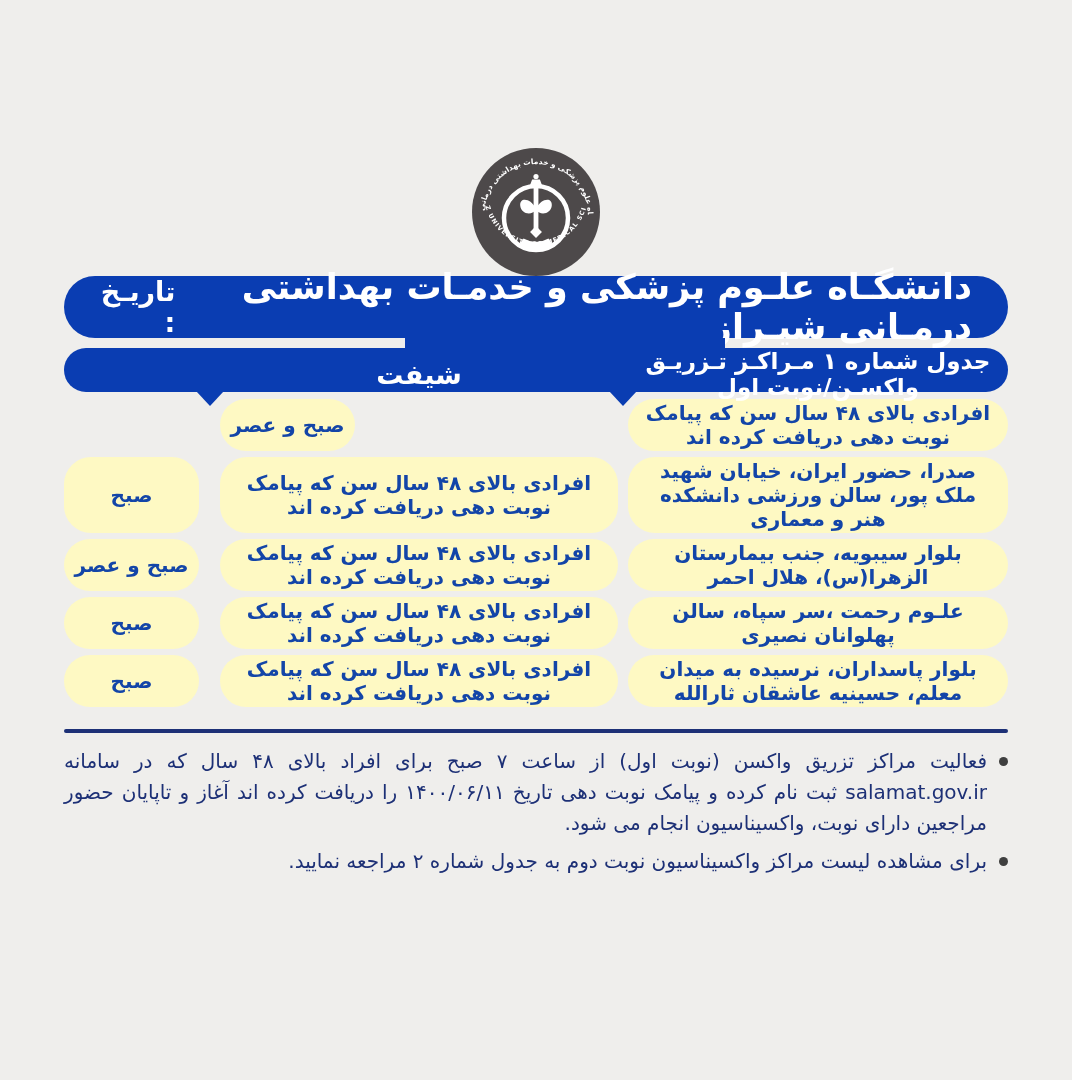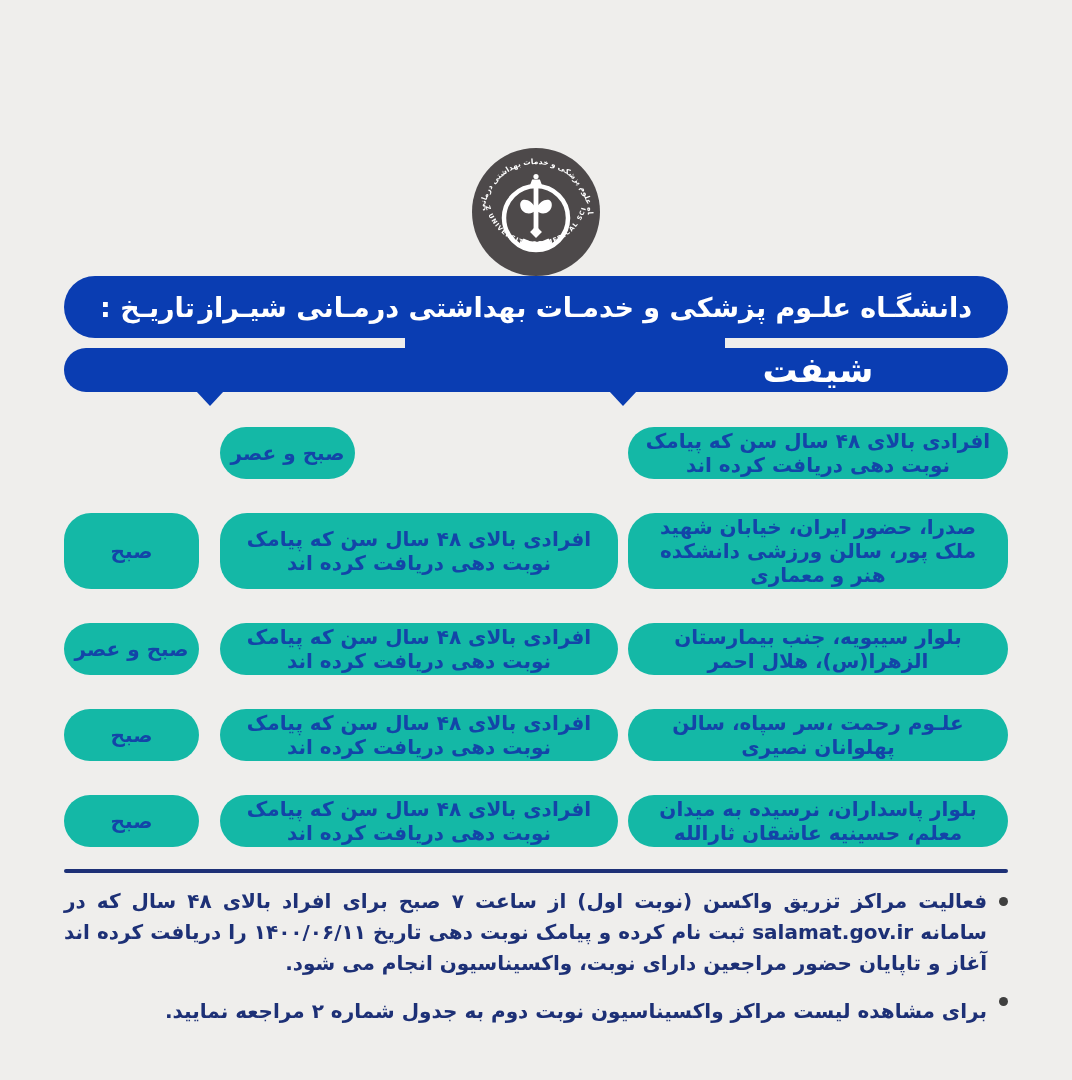--- a/index.html
+++ b/index.html
@@ -10,52 +10,52 @@
   }
   
   .logo-wrap{position:absolute;top:146px;left:470px;width:132px;height:132px;}
   
   .content{position:absolute;left:64px;top:276px;width:944px;direction:rtl;}
   .top-bar{
     height:62px;background:#0a3db2;border-radius:31px;
     display:flex;align-items:center;justify-content:space-between;
     padding:0 36px;box-sizing:border-box;color:#fff;font-weight:bold;
   }
-  .top-title{font-size:27px;letter-spacing:0;}
+  .top-title{font-size:35px;letter-spacing:0;}
   .date-box{display:flex;gap:14px;font-size:27px;align-items:center;}
   .bridge{position:absolute;top:62px;right:283px;width:320px;height:11px;background:#0a3db2;}
   .col-bar{
     margin-top:10px;height:44px;background:#0a3db2;border-radius:22px;
     position:relative;display:grid;grid-template-columns:380px 398px 146px;
     column-gap:10px;align-items:center;color:#fff;font-weight:bold;
   }
   .col-bar .cell{text-align:center;}
   .table-title{font-size:23px;}
-  .col-label{font-size:35px;}
+  .col-label{font-size:27px;}
   .tab{
     position:absolute;top:43px;width:28px;height:15px;background:#0a3db2;
     clip-path:polygon(0 0,100% 0,50% 100%);
   }
   .tab.t1{right:371px;}
   .tab.t2{right:784px;}
   .rows{margin-top:7px;display:flex;flex-direction:column;gap:6px;}
   .row{display:grid;grid-template-columns:380px 398px 146px;column-gap:10px;}
   .pill{
-    background:#14b8a6;border-radius:27px;min-height:52px;
+    background:#fef9c3;border-radius:27px;min-height:52px;
     display:flex;align-items:center;justify-content:center;
     text-align:center;color:#1345a8;font-weight:bold;
-    font-size:20px;line-height:24px;padding:2px 16px;box-sizing:border-box;margin-top:28px;
+    font-size:20px;line-height:24px;padding:2px 16px;box-sizing:border-box;
   }
   .pill.shift{width:135px;justify-self:end;padding:2px 6px;}
   .divider{margin-top:22px;height:4px;background:#1d3076;border-radius:2px;}
-  .notes{margin-top:13px;color:#1d3076;font-weight:bold;font-size:20px;}
+  .notes{margin-top:13px;color:#1d3076;font-weight:normal;font-size:20px;}
   .note{display:flex;gap:12px;margin-bottom:7px;}
   .note .bullet{width:9px;height:9px;border-radius:50%;background:#3f3f3f;margin-top:11px;flex:none;}
   .note .txt{line-height:31px;text-align:justify;}
-  .note.short .txt{text-align:center;margin-top:10px;}
+  .note.short .txt{text-align:center;}
 </style>
 </head>
 <body>
 
 <div class="logo-wrap">
   <svg viewBox="0 0 132 132" width="132" height="132">
     <circle cx="66" cy="66" r="64" fill="#4d494a"></circle>
     <defs>
       <path id="arcTop" d="M 14,70 A 52,52 0 0 1 118,70"></path>
       <path id="arcBot" d="M 16,62 A 52,52 0 0 0 116,62"></path>
@@ -80,20 +80,21 @@
 
   <div class="top-bar">
     <div class="top-title">دانشگـاه علـوم پزشکی و خدمـات بهداشتی درمـانی شیـراز</div>
     <div class="date-box">
       <span>تاریـخ :</span>
     </div>
   </div>
   <div class="bridge"></div>
 
   <div class="col-bar">
+    <div class="cell table-title">جدول شماره ۱ مـراکـز تـزریـق واکسـن/نوبت اول</div>
     <div class="cell col-label">شیفت</div>
     <div class="tab t1"></div>
     <div class="tab t2"></div>
   </div>
 
   <div class="rows">
 
     <div class="row">
       <div class="pill">افرادی بالای ۴۸ سال سن که پیامک نوبت دهی دریافت کرده اند</div>
       <div class="pill shift">صبح و عصر</div>

